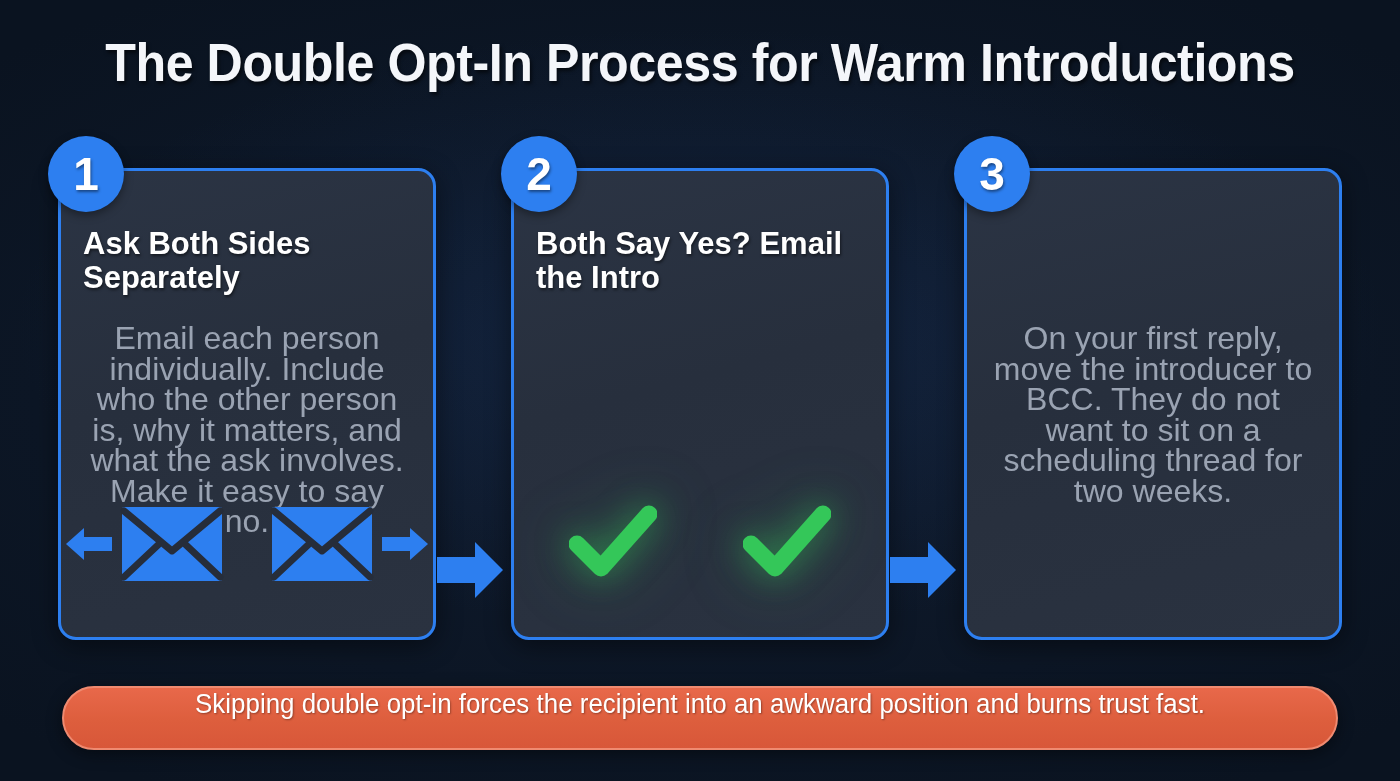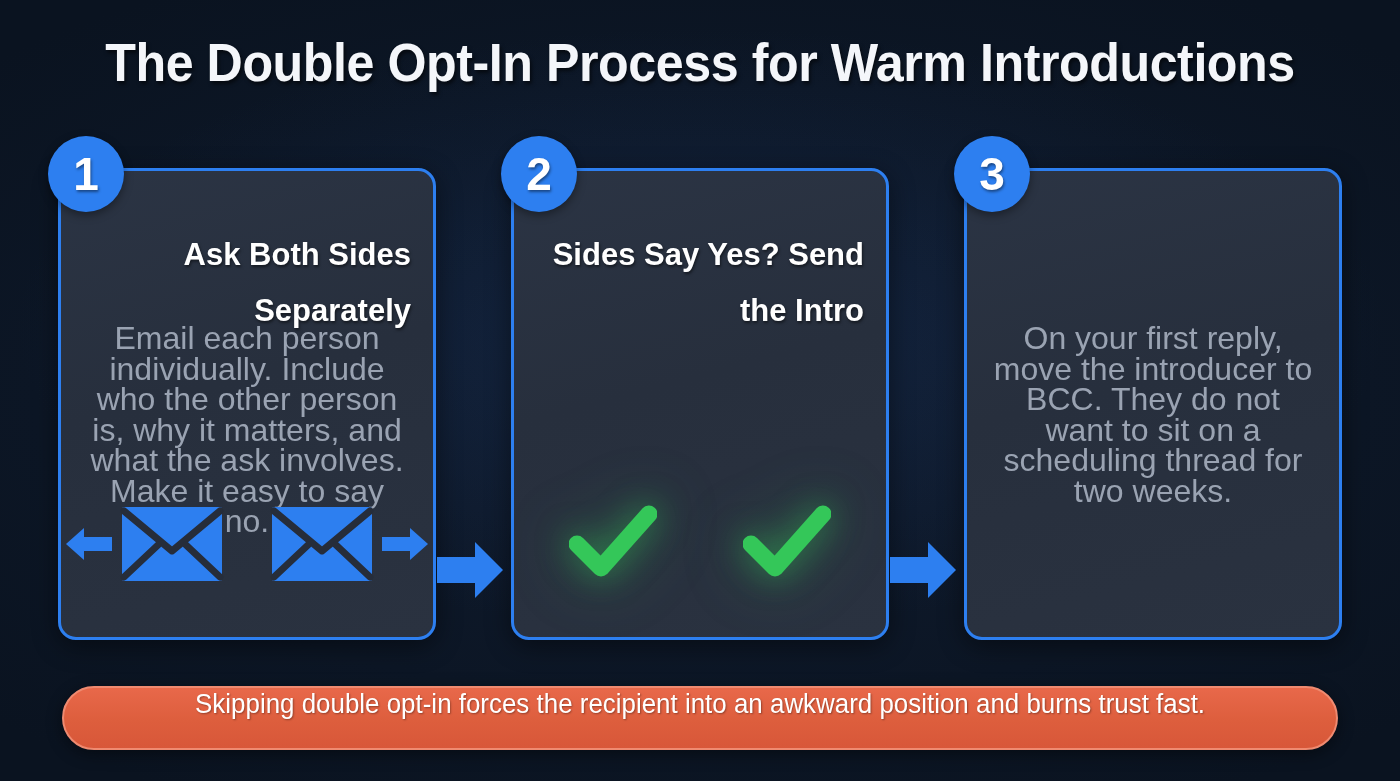--- a/index.html
+++ b/index.html
@@ -92,24 +92,24 @@
     text-shadow: 1px 2px 3px rgba(0,0,0,0.45);
     box-shadow: 0 3px 10px rgba(0,0,0,0.4);
     z-index: 5;
   }
 
   .card-heading {
     position: absolute;
     top: 56px;
     left: 22px;
     right: 22px;
-    text-align: right;
+    text-align: left;
     font-weight: bold;
     font-size: 31px;
-    line-height: 56px;
+    line-height: 34px;
     color: #ffffff;
     text-shadow: 1px 2px 3px rgba(0,0,0,0.5);
   }
 
   .card-body {
     position: absolute;
     top: 152px;
     left: 26px;
     right: 26px;
     text-align: center;
@@ -249,21 +249,21 @@
               <path d="M46 21 L28 5 L28 14 L0 14 L0 28 L28 28 L28 37 Z" fill="#2d7ff0"></path>
             </svg>
           </div>
 
         </div>
       </div>
     </div>
 
     <div class="card card-2">
       <div class="badge">2</div>
-      <div class="card-heading">Sides Say Yes? Send the Intro</div>
+      <div class="card-heading">Both Say Yes? Email the Intro</div>
 
       <div class="icon-zone">
         <div class="check-pair">
           <span class="check-wrap">
             <svg width="88" height="76" viewBox="0 0 88 76">
               <path d="M8 40 L32 64 L80 10" fill="none" stroke="#34c759" stroke-width="17" stroke-linecap="round" stroke-linejoin="round"></path>
             </svg>
           </span>
           <span class="check-wrap">
             <svg width="88" height="76" viewBox="0 0 88 76">

